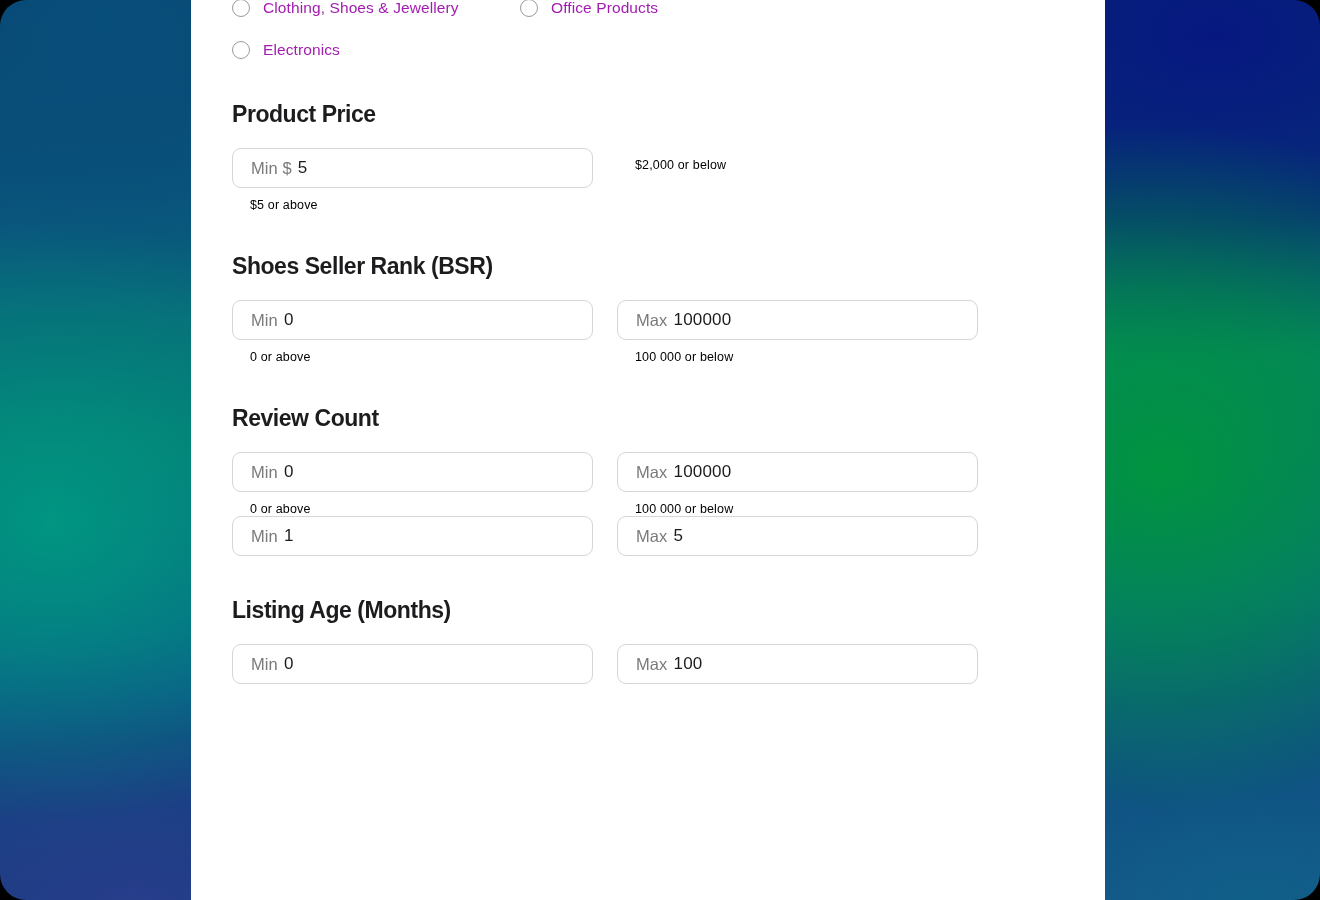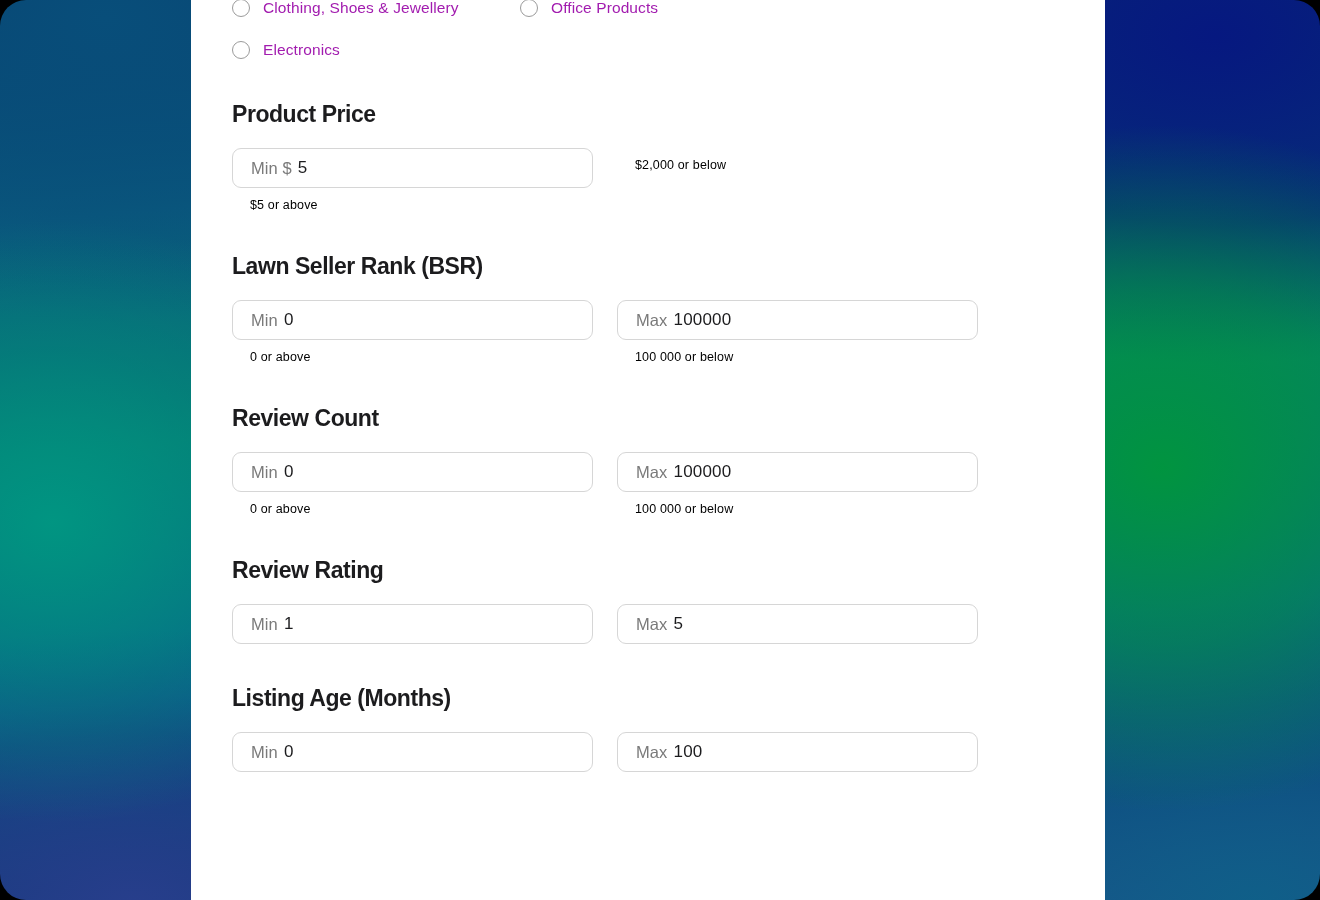--- a/index.html
+++ b/index.html
@@ -171,21 +171,21 @@
                   <span class="field-value">5</span>
                 </div>
                 <div class="field-hint">$5 or above</div>
               </div>
               <div class="field">
                 <div class="field-hint">$2,000 or below</div>
               </div>
             </div>
           </div>
           <div class="section">
-            <h2 class="section-title">Lawn Seller Rank (BSR)</h2>
+            <h2 class="section-title">Shoes Seller Rank (BSR)</h2>
             <div class="field-row">
               <div class="field">
                 <div class="field-box">
                   <span class="field-prefix">Min</span>
                   <span class="field-value">0</span>
                 </div>
                 <div class="field-hint">0 or above</div>
               </div>
               <div class="field">
                 <div class="field-box">
@@ -209,21 +209,20 @@
               <div class="field">
                 <div class="field-box">
                   <span class="field-prefix">Max</span>
                   <span class="field-value">100000</span>
                 </div>
                 <div class="field-hint">100 000 or below</div>
               </div>
             </div>
           </div>
           <div class="section">
-            <h2 class="section-title">Review Rating</h2>
             <div class="field-row">
               <div class="field">
                 <div class="field-box">
                   <span class="field-prefix">Min</span>
                   <span class="field-value">1</span>
                 </div>
               </div>
               <div class="field">
                 <div class="field-box">
                   <span class="field-prefix">Max</span>

